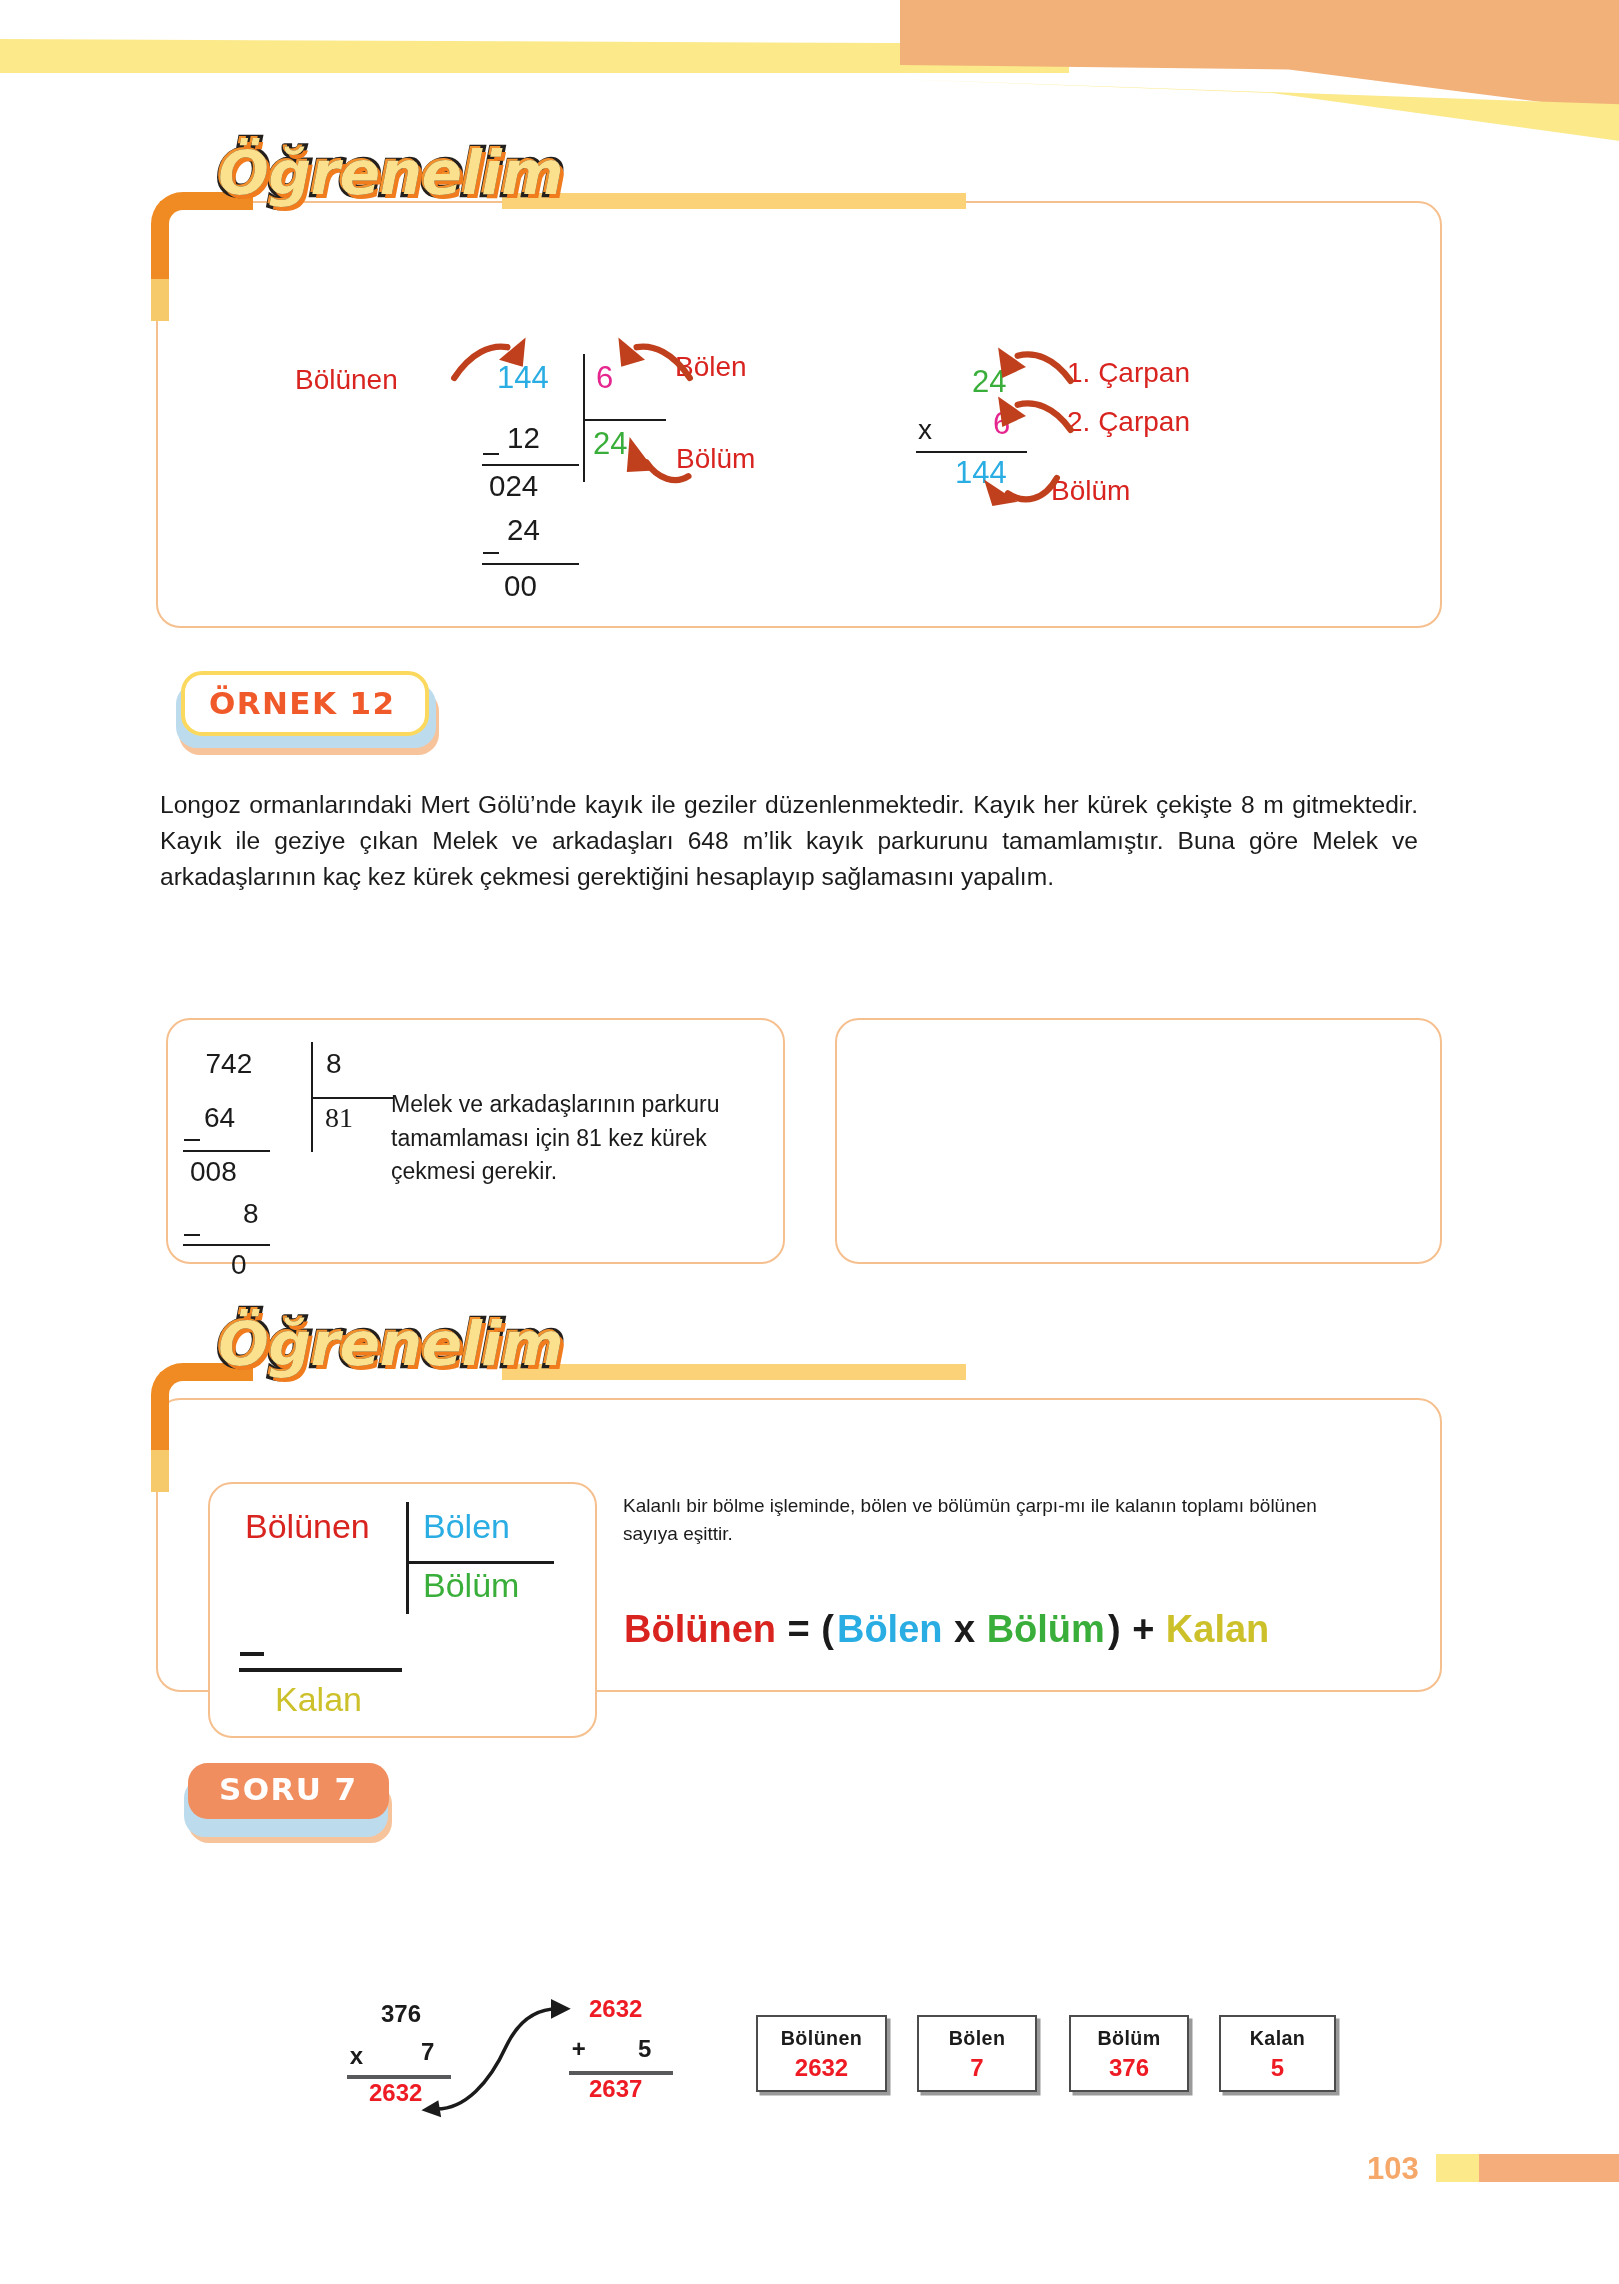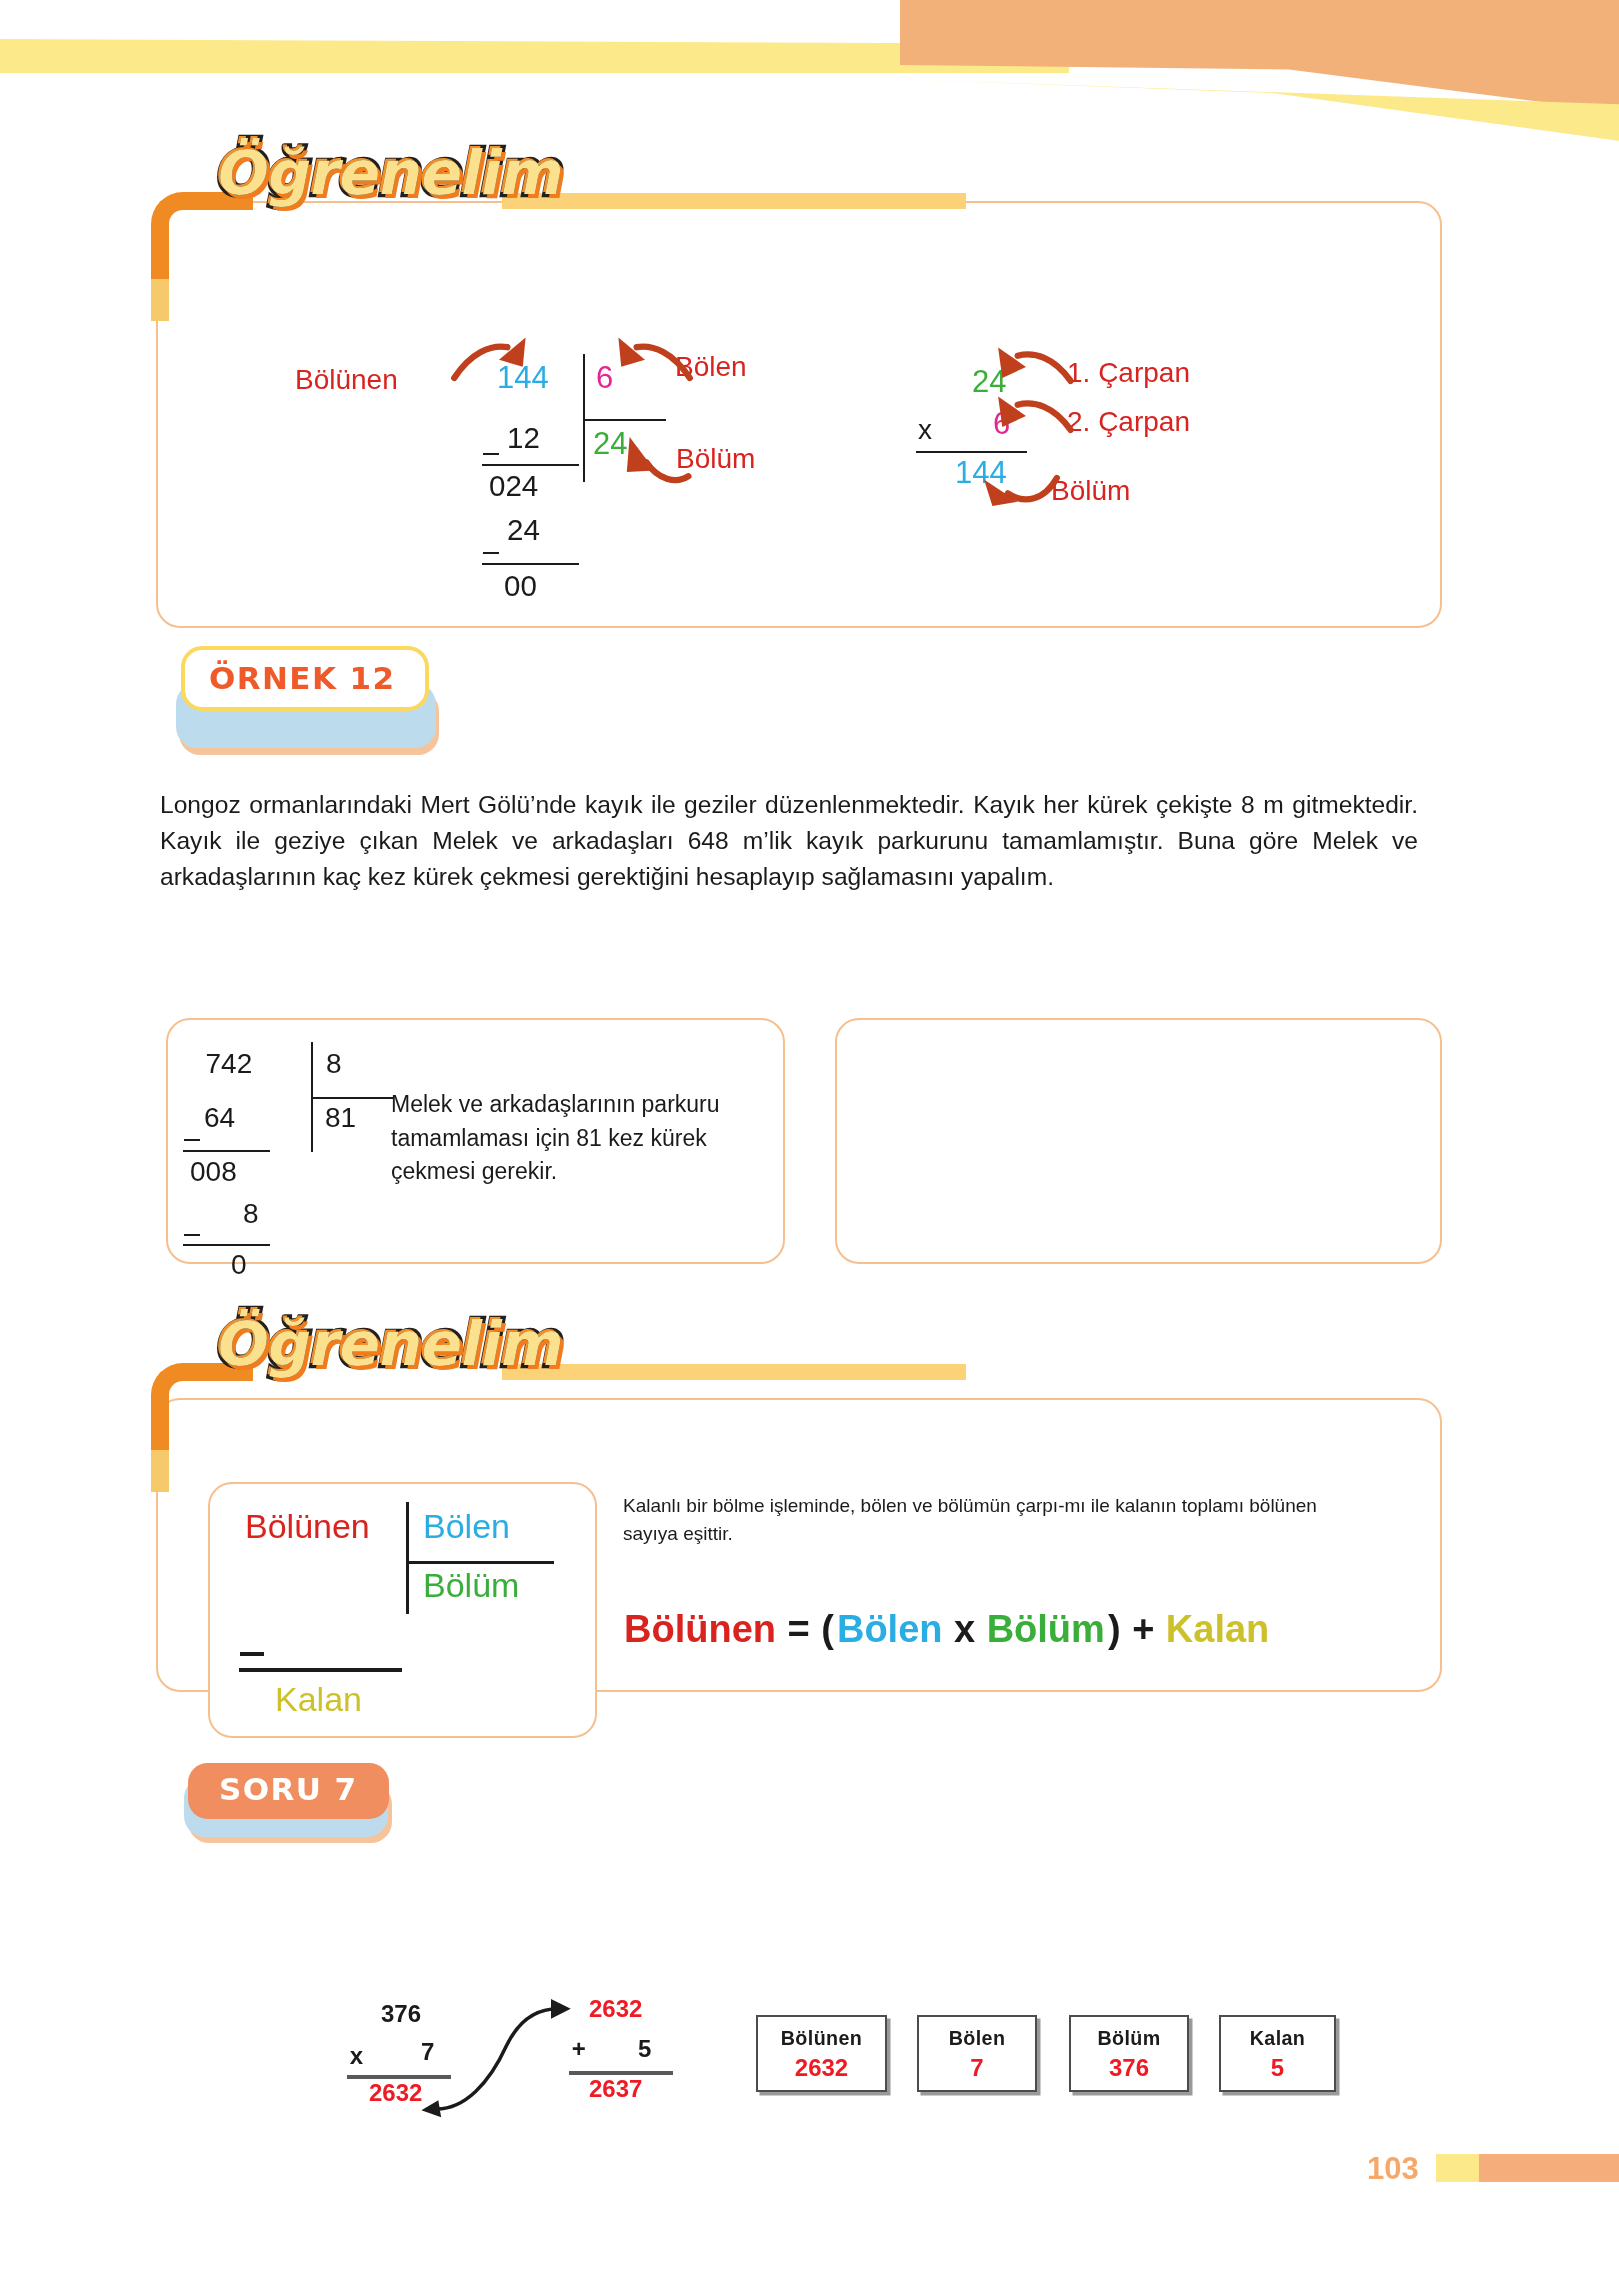--- a/index.html
+++ b/index.html
@@ -255,32 +255,32 @@
     <path d="M134 50 C 110 16, 82 8, 58 14" stroke="#c0401d" stroke-width="9" fill="none" stroke-linecap="round"></path>
     <path d="M70 30 L 30 2 L 36 46 Z" fill="#c0401d"></path>
   </svg>
   <svg class="arrow-svg" style="left:963px;top:464px;" width="98" height="49" viewBox="0 0 140 70">
     <path d="M134 20 C 116 52, 88 58, 64 42" stroke="#c0401d" stroke-width="9" fill="none" stroke-linecap="round"></path>
     <path d="M78 54 L 30 22 L 42 60 Z" fill="#c0401d"></path>
   </svg>
 
   <div class="badge-shadow-peach" style="left:179px;top:690px;width:260px;height:65px;"></div>
   <div class="badge-shadow-blue" style="left:176px;top:683px;width:260px;height:65px;"></div>
-  <div class="badge-ornek" style="left:181px;top:646px;padding-left:24px;">ÖRNEK 12</div>
+  <div class="badge-ornek" style="left:181px;top:671px;padding-left:24px;">ÖRNEK 12</div>
 
   <div class="body-text" style="left:160px;top:787px;width:1258px;">Longoz ormanlarındaki Mert Gölü’nde kayık ile geziler düzenlenmektedir. Kayık her kürek çekişte 8 m gitmektedir. Kayık ile geziye çıkan Melek ve arkadaşları 648 m’lik kayık parkurunu tamamlamıştır. Buna göre Melek ve arkadaşlarının kaç kez kürek çekmesi gerektiğini hesaplayıp sağlamasını yapalım.</div>
 
   <div class="obox" style="left:166px;top:1018px;width:619px;height:246px;"></div>
 
   <div class="calc" style="left:190px;top:1032px;width:295px;height:225px;font-size:28px;">
     <span class="num c-dark" style="left:15.5px;top:15.5px;">742</span>
     <div class="vrule" style="left:121px;top:9.8px;height:110px;"></div>
     <span class="num c-dark" style="left:136px;top:15.5px;">8</span>
     <div class="rule" style="left:121px;top:65px;width:82px;"></div>
-    <span class="num c-dark" style="left:135px;top:70px;">81</span>
+    <span class="num c-dark" style="left:135px;top:70px;font-family:Liberation Serif, serif;">81</span>
 
     <span class="num c-dark" style="left:14px;top:70px;">64</span>
     <div class="minus" style="left:-5.6px;top:107px;"></div>
     <div class="rule" style="left:-7px;top:118px;width:87px;"></div>
     <span class="num c-dark" style="left:0px;top:124px;">008</span>
 
     <span class="num c-dark" style="left:53px;top:166px;">8</span>
     <div class="minus" style="left:-5.6px;top:202px;"></div>
     <div class="rule" style="left:-7px;top:212px;width:87px;"></div>
     <span class="num c-dark" style="left:41px;top:217px;">0</span>

